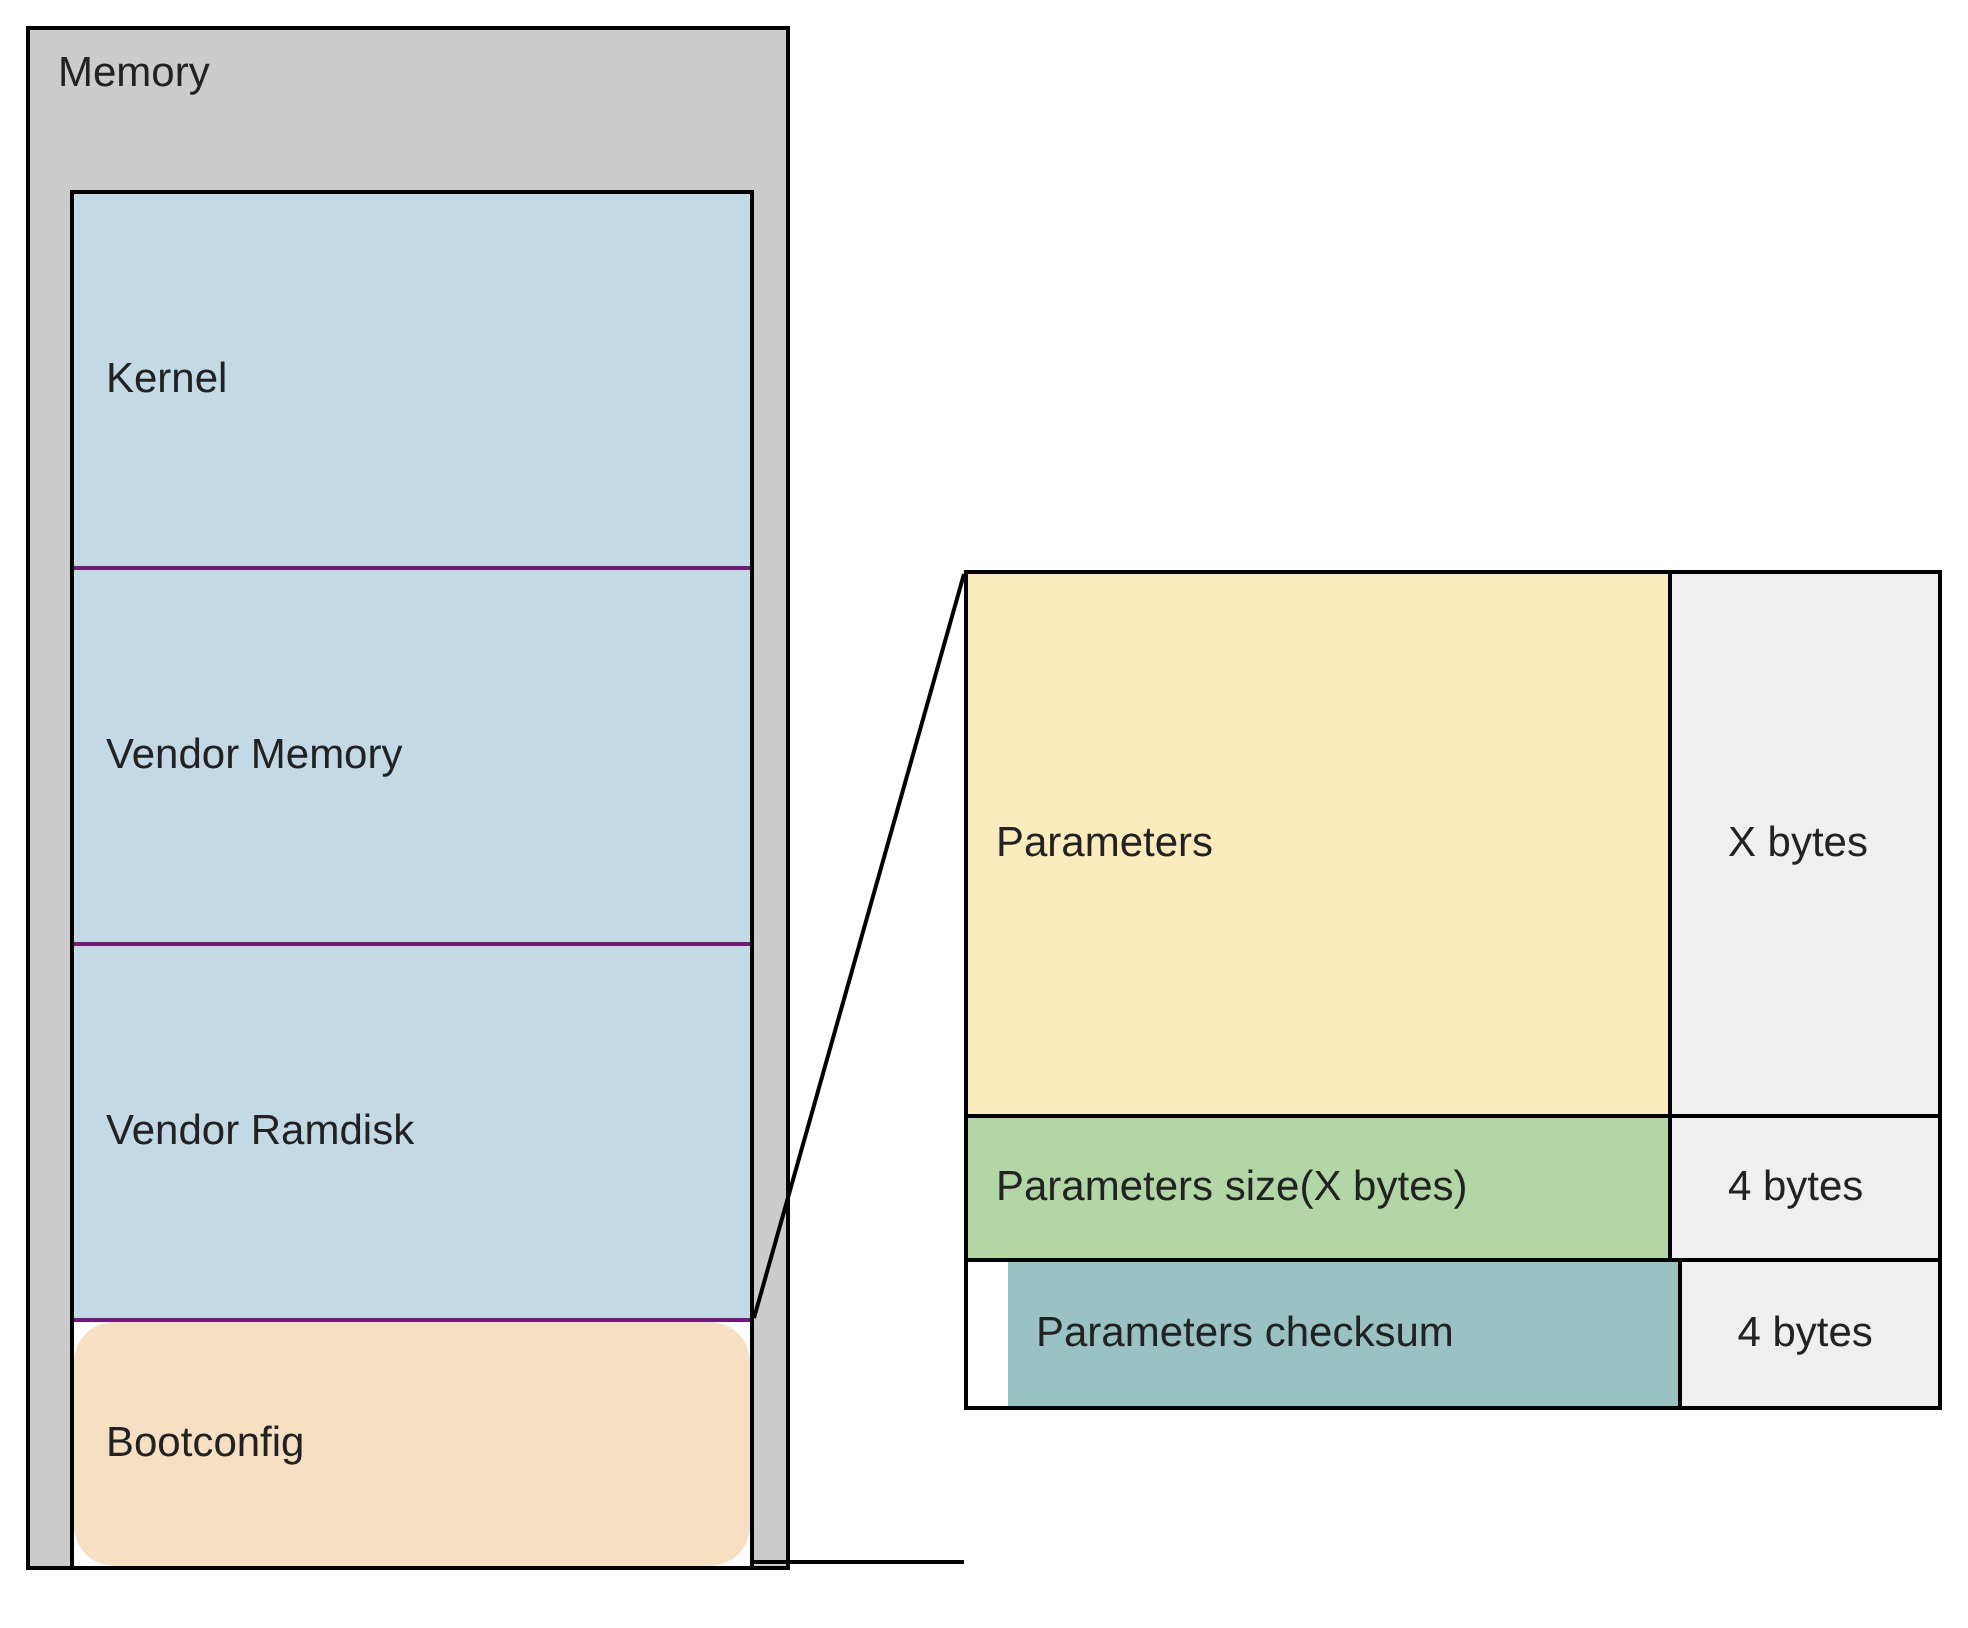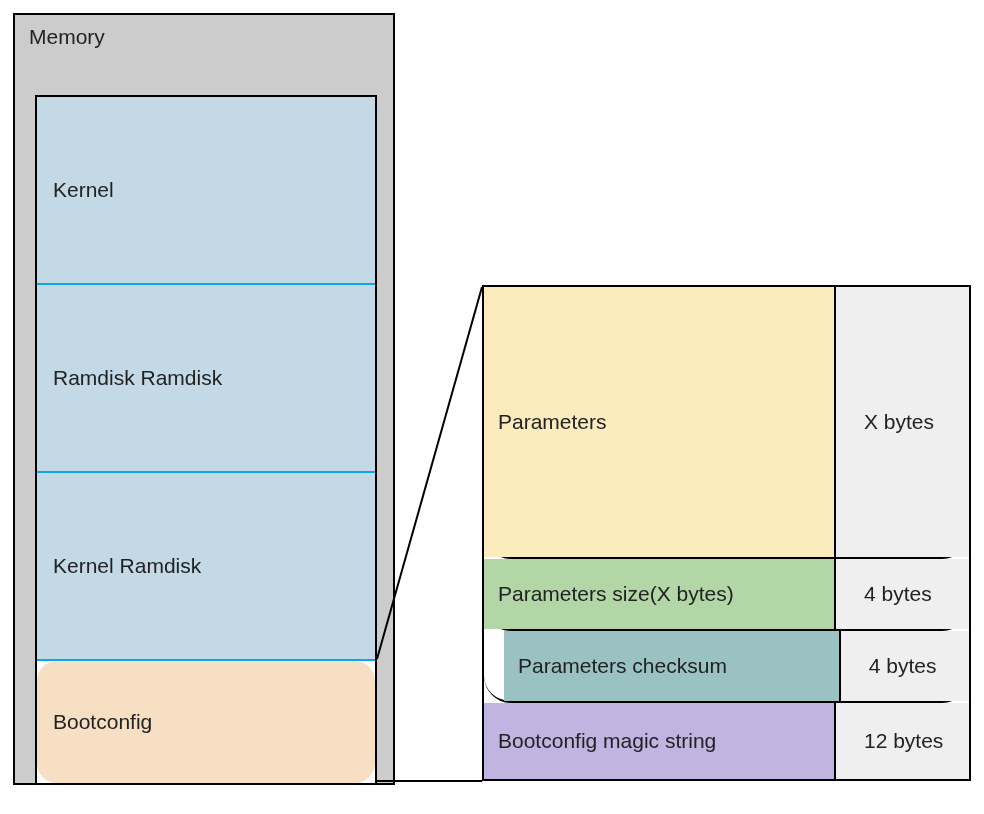--- a/index.html
+++ b/index.html
@@ -35,41 +35,40 @@
     position: absolute;
     left: 20px;
     top: 80px;
     width: 342px;
     height: 690px;
     border: 2px solid #000;
     background: #fff;
   }
   .seg {
     width: 100%;
-    border-bottom: 2px solid #0ea5e9;
+    border-bottom: 2px solid #701a75;
     display: flex;
     align-items: center;
     padding-left: 16px;
   }
   .seg:last-child { border-bottom: none; border-radius: 20px; }
   .seg-blue { background: #c3d9e6; }
   .seg-orange { background: #f7dfc3; }
 
   .detail-table {
     position: absolute;
     left: 482px;
     top: 285px;
     width: 489px;
     border: 2px solid #000;
   }
   .row {
     display: flex;
     width: 100%;
     border-bottom: 2px solid #000;
-    border-radius: 27px;
   }
   .row:last-child { border-bottom: none; }
   .cell-left {
     width: 355px;
     border-right: 2px solid #000;
     display: flex;
     align-items: center;
     padding-left: 14px;
   }
   .cell-right {
@@ -97,24 +96,24 @@
 <body>
 <div class="canvas">
 
   <div class="memory-box">
     <div class="memory-title">Memory</div>
     <div class="memory-inner">
       <div class="seg seg-blue" style="height:188px;">
         <span>Kernel</span>
       </div>
       <div class="seg seg-blue" style="height:188px;">
-        <span>Ramdisk Ramdisk</span>
+        <span>Vendor Memory</span>
       </div>
       <div class="seg seg-blue" style="height:188px;">
-        <span>Kernel Ramdisk</span>
+        <span>Vendor Ramdisk</span>
       </div>
       <div class="seg seg-orange" style="height:122px;">
         <span>Bootconfig</span>
       </div>
     </div>
   </div>
 
   <svg class="connector">
     <line x1="377" y1="659" x2="482" y2="287" stroke="#000" stroke-width="2"></line>
     <line x1="377" y1="781" x2="482" y2="781" stroke="#000" stroke-width="2"></line>
@@ -126,19 +125,15 @@
       <div class="cell-right">X bytes</div>
     </div>
     <div class="row" style="height:72px;">
       <div class="cell-left c-green">Parameters size(X bytes)</div>
       <div class="cell-right">4 bytes</div>
     </div>
     <div class="row" style="height:72px;">
       <div class="cell-left c-teal">Parameters checksum</div>
       <div class="cell-right">4 bytes</div>
     </div>
-    <div class="row" style="height:76px;">
-      <div class="cell-left c-purple">Bootconfig magic string</div>
-      <div class="cell-right">12 bytes</div>
-    </div>
   </div>
 
 </div>
 
 </body></html>

